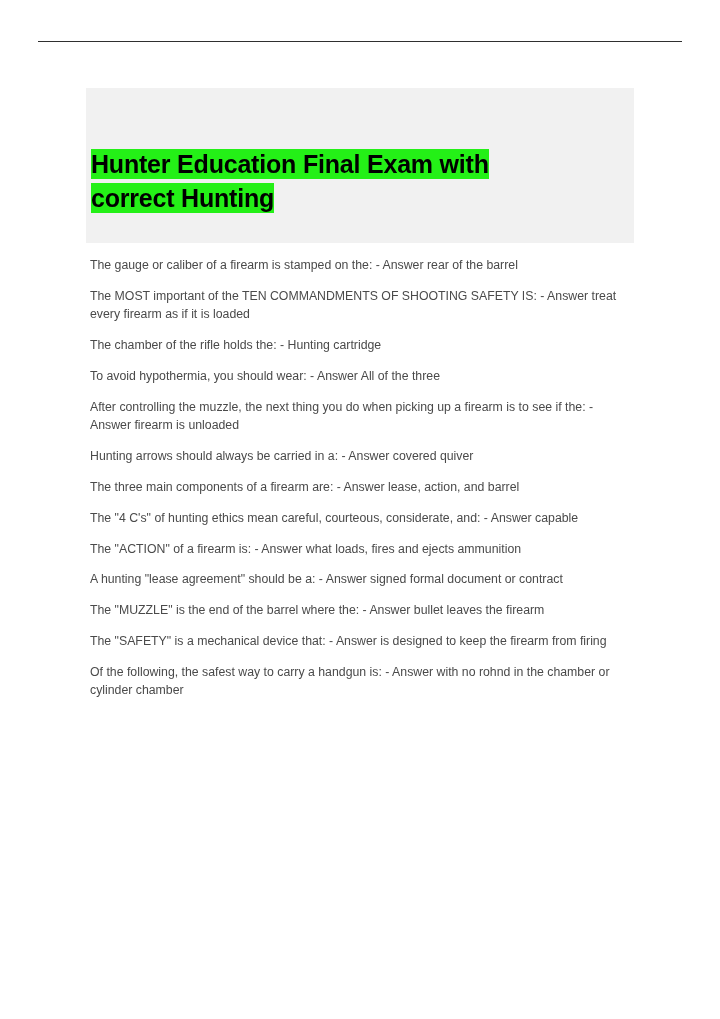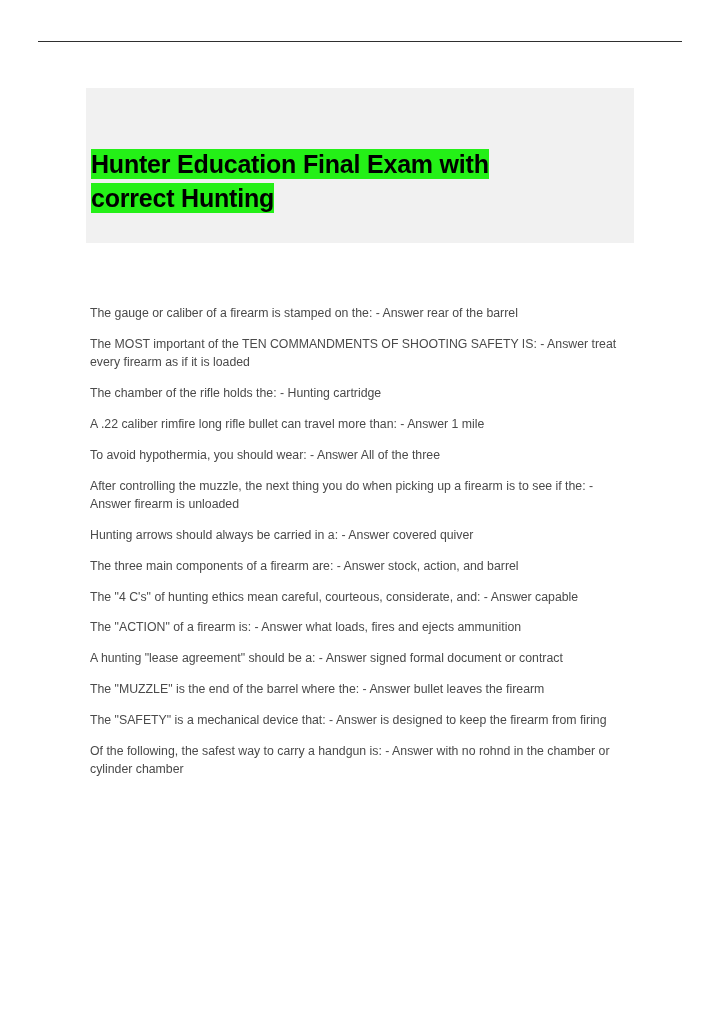--- a/index.html
+++ b/index.html
@@ -65,45 +65,43 @@
   .qa {
     font-size: 12.3px;
     line-height: 1.46;
     color: #4a4a4a;
     margin: 0;
     padding: 13px 0 0 4px;
     max-width: 570px;
   }
   .qa:first-child {
     padding-top: 14px;
-    margin-top: 48px;
   }
 </style>
 </head>
 <body>
 
 <div class="page">
 
   <div class="top-rule"></div>
 
   <div class="content">
 
     <div class="title-block">
       <h1 class="title"><span class="hl">Hunter Education Final Exam with</span><br><span class="hl">correct Hunting</span></h1>
     </div>
 
     <div class="body-list">
       <p class="qa">The gauge or caliber of a firearm is stamped on the: - Answer rear of the barrel</p>
       <p class="qa">The MOST important of the TEN COMMANDMENTS OF SHOOTING SAFETY IS: - Answer treat every firearm as if it is loaded</p>
       <p class="qa">The chamber of the rifle holds the: - Hunting cartridge</p>
-      <p class="qa">A .22 caliber rimfire long rifle bullet can travel more than: - Answer 1 mile</p>
       <p class="qa">To avoid hypothermia, you should wear: - Answer All of the three</p>
       <p class="qa">After controlling the muzzle, the next thing you do when picking up a firearm is to see if the: - Answer firearm is unloaded</p>
       <p class="qa">Hunting arrows should always be carried in a: - Answer covered quiver</p>
-      <p class="qa">The three main components of a firearm are: - Answer stock, action, and barrel</p>
+      <p class="qa">The three main components of a firearm are: - Answer lease, action, and barrel</p>
       <p class="qa">The "4 C's" of hunting ethics mean careful, courteous, considerate, and: - Answer capable</p>
       <p class="qa">The "ACTION" of a firearm is: - Answer what loads, fires and ejects ammunition</p>
       <p class="qa">A hunting "lease agreement" should be a: - Answer signed formal document or contract</p>
       <p class="qa">The "MUZZLE" is the end of the barrel where the: - Answer bullet leaves the firearm</p>
       <p class="qa">The "SAFETY" is a mechanical device that: - Answer is designed to keep the firearm from firing</p>
       <p class="qa">Of the following, the safest way to carry a handgun is: - Answer with no rohnd in the chamber or cylinder chamber</p>
     </div>
 
   </div>
 </div>

